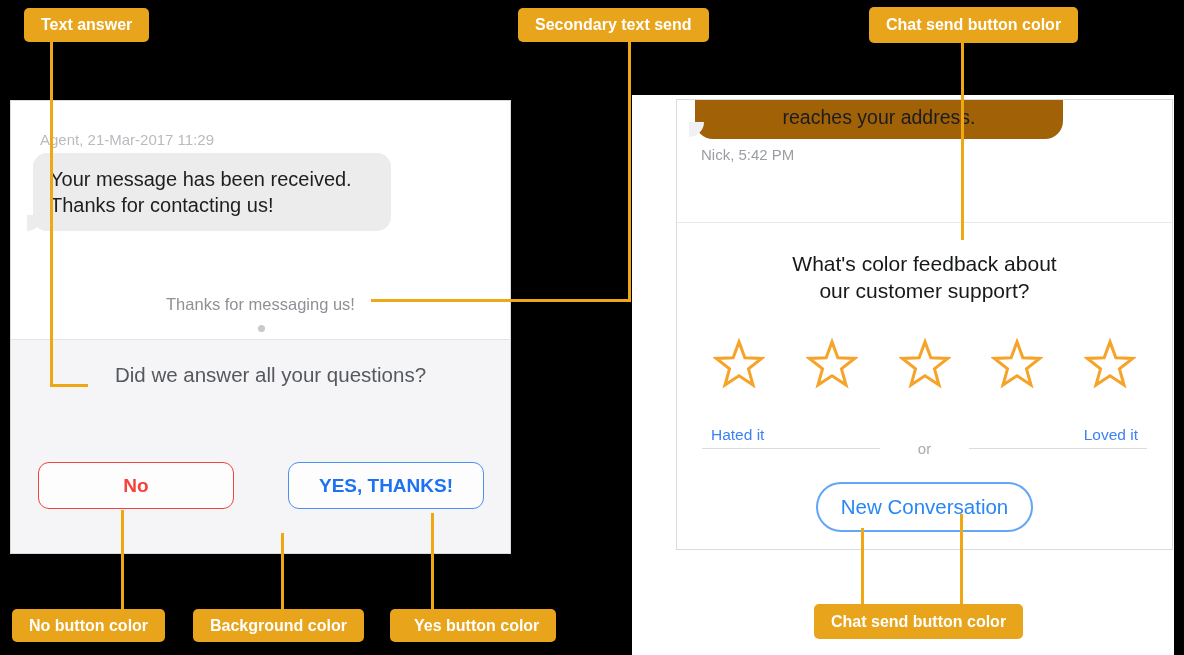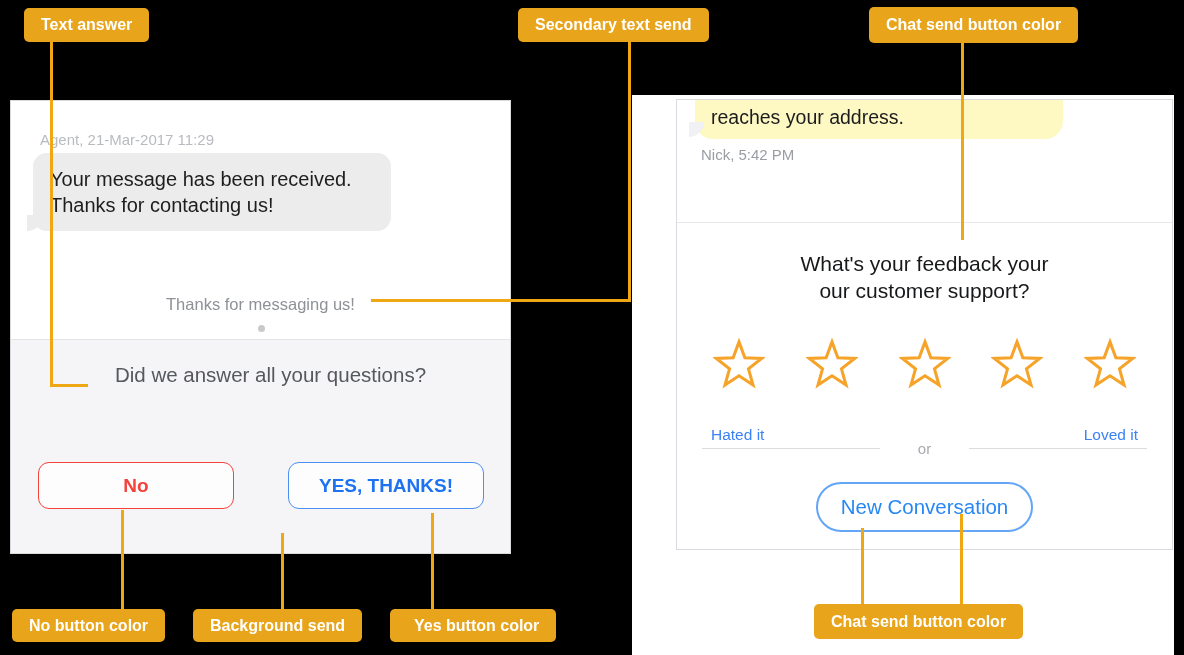--- a/index.html
+++ b/index.html
@@ -28,22 +28,22 @@
     border-radius:11px; display:flex; align-items:center; justify-content:center;
     font-size:19px; font-weight:bold; cursor:pointer; }
   .btn-no { left:27px; border:1.5px solid #f4433c; color:#f4433c; }
   .btn-yes { left:277px; border:1.5px solid #4b90f4; color:#1d72f2; }
 
   
   .right-region { position:absolute; left:632px; top:95px; width:542px; height:560px; background:#fff; }
   .feedback-panel { position:absolute; left:44px; top:4px; width:497px; height:451px;
     background:#fff; border:1px solid #d9dbe0; }
   .r-bubble { position:absolute; left:18px; top:0; width:368px; height:39px;
-    background:#fef9c3; border-radius:0 0 18px 18px;
-    font-size:19.5px; color:#1c1c1e; padding:6px 16px 0 16px; }
+    background:#a16207; border-radius:0 0 18px 18px;
+    font-size:19.5px; color:#1c1c1e; padding:6px 16px 0 16px;text-align:center; }
   .r-bubble .tail { position:absolute; left:-6px; bottom:2px; width:15px; height:15px;
     background:#f0f0f5; border-radius:0 0 15px 0; }
   .r-meta { position:absolute; left:24px; top:46px; font-size:15px; color:#9a9da2; }
   .r-divider { position:absolute; left:0; top:122px; width:100%; border-top:1px solid #e8e8ea; }
   .feedback-q { position:absolute; left:0; top:150px; width:100%; text-align:center;
     font-size:21px; line-height:27px; color:#17181a; }
   .stars-row { position:absolute; left:0; top:238px; width:100%; padding:0 36px;
     display:flex; justify-content:space-between; }
   .star { width:52px; height:52px; display:inline-block; cursor:pointer; }
   .scale-labels { position:absolute; left:0; top:296px; width:100%; padding:0 34px;
@@ -86,21 +86,21 @@
 
   <div class="right-region">
     <div class="feedback-panel">
       <div class="r-bubble">
         <span class="tail"></span>
         <span>reaches your address.</span>
       </div>
       <div class="r-meta">Nick, 5:42 PM</div>
       <div class="r-divider"></div>
       <div class="feedback-q">
-        <div>What's your feedback your</div>
+        <div>What's color feedback about</div>
         <div>our customer support?</div>
       </div>
       <div class="stars-row">
           <span class="star"><svg width="52" height="52" viewBox="0 0 24 24" fill="none" stroke="#F6A329" stroke-width="1.4" stroke-linejoin="miter">
               <polygon points="12,1.8 14.7,9.08 22.46,9.4 16.37,14.22 18.47,21.7 12,17.4 5.53,21.7 7.63,14.22 1.54,9.4 9.3,9.08"></polygon>
             </svg></span>
           <span class="star"><svg width="52" height="52" viewBox="0 0 24 24" fill="none" stroke="#F6A329" stroke-width="1.4" stroke-linejoin="miter">
               <polygon points="12,1.8 14.7,9.08 22.46,9.4 16.37,14.22 18.47,21.7 12,17.4 5.53,21.7 7.63,14.22 1.54,9.4 9.3,9.08"></polygon>
             </svg></span>
           <span class="star"><svg width="52" height="52" viewBox="0 0 24 24" fill="none" stroke="#F6A329" stroke-width="1.4" stroke-linejoin="miter">
@@ -134,17 +134,17 @@
   <div class="cline v" style="left:121px; top:510px; height:99px;"></div>
   <div class="cline v" style="left:281px; top:533px; height:76px;"></div>
   <div class="cline v" style="left:431px; top:513px; height:96px;"></div>
   <div class="cline v" style="left:861px; top:528px; height:76px;"></div>
   <div class="cline v" style="left:960px; top:514px; height:90px;"></div>
 
   <div class="tag" style="left:24px; top:8px;">Text answer</div>
   <div class="tag" style="left:518px; top:8px;">Secondary text send</div>
   <div class="tag" style="left:869px; top:7px; height:36px;">Chat send button color</div>
   <div class="tag" style="left:12px; top:609px; height:33px;">No button color</div>
-  <div class="tag" style="left:193px; top:609px; height:33px;">Background send</div>
+  <div class="tag" style="left:193px; top:609px; height:33px;">Background color</div>
   <div class="tag" style="left:390px; top:609px; height:33px;padding-left:24px;">Yes button color</div>
   <div class="tag" style="left:814px; top:604px; height:35px;">Chat send button color</div>
 
 </div>
 
 </body></html>

